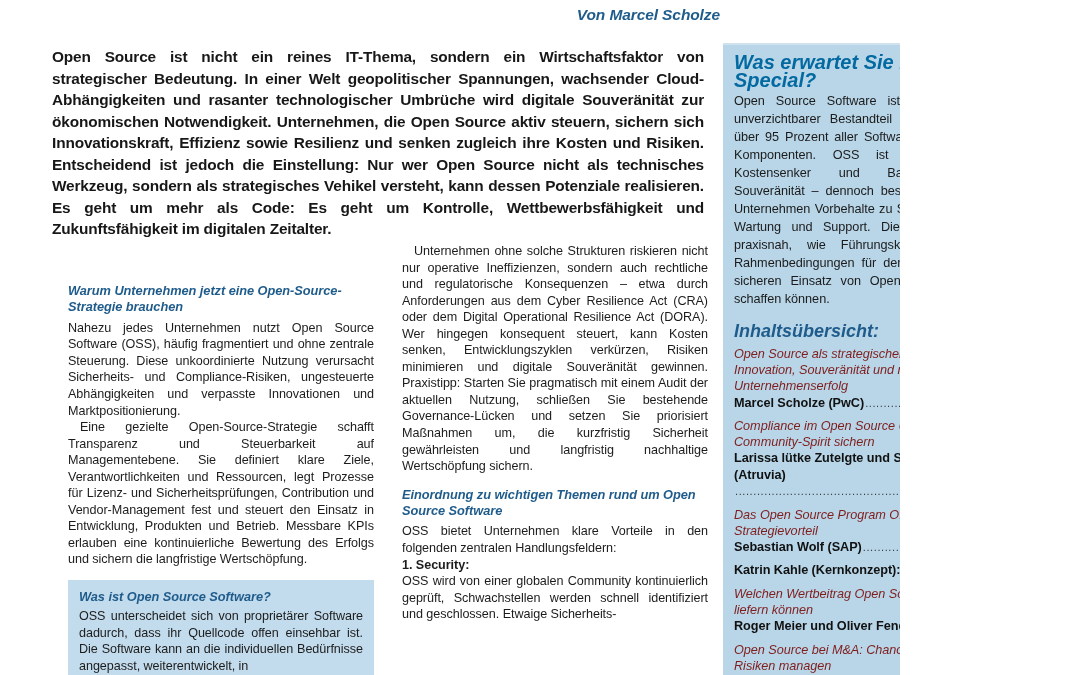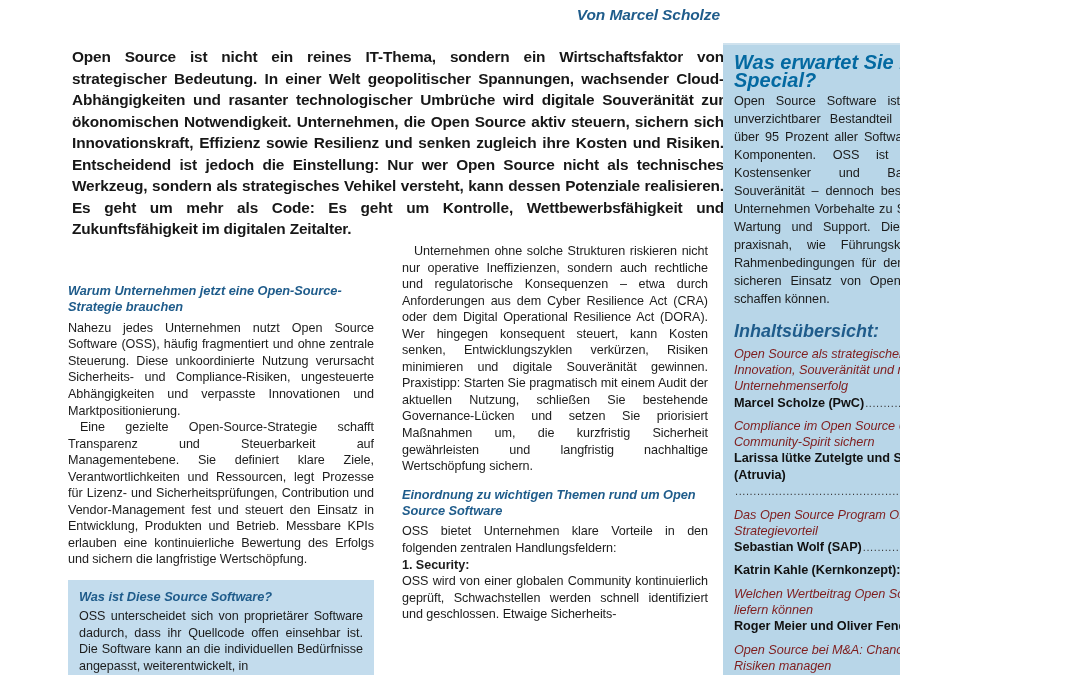--- a/index.html
+++ b/index.html
@@ -34,21 +34,21 @@
     font-style: italic;
     font-weight: bold;
     font-size: 15.5px;
     color: #1f5c8b;
     letter-spacing: -0.1px;
   }
 
   
   .lead {
     position: absolute;
-    left: 72px;
+    left: 52px;
     top: 46px;
     width: 652px;
     font-size: 15.4px;
     font-weight: bold;
     line-height: 21.5px;
     text-align: justify;
     color: #171717;
     letter-spacing: -0.15px;
     -webkit-hyphens: manual;
     hyphens: manual;
@@ -174,21 +174,21 @@
   </div>
 
   <div class="lead">Open Source ist nicht ein reines IT-Thema, sondern ein Wirtschaftsfaktor von strategischer Bedeutung. In einer Welt geopolitischer Spannungen, wachsender Cloud-Abhängigkeiten und rasanter technologischer Umbrüche wird digitale Souveränität zur ökonomischen Notwendigkeit. Unternehmen, die Open Source aktiv steuern, sichern sich Innovationskraft, Effizienz sowie Resilienz und senken zugleich ihre Kosten und Risiken. Entscheidend ist jedoch die Einstellung: Nur wer Open Source nicht als technisches Werkzeug, sondern als strategisches Vehikel versteht, kann dessen Potenziale realisieren. Es geht um mehr als Code: Es geht um Kontrolle, Wettbewerbsfähigkeit und Zukunftsfähigkeit im digitalen Zeitalter.</div>
 
   <div class="col col-1">
     <div class="sub-head">Warum Unternehmen jetzt eine Open-Source-Strategie brauchen</div>
     <p class="body-p no-indent">Nahezu jedes Unternehmen nutzt Open Source Software (OSS), häufig fragmentiert und ohne zentrale Steuerung. Diese unkoordinierte Nutzung verursacht Sicherheits- und Compliance-Risiken, ungesteuerte Abhängigkeiten und verpasste Innovationen und Marktpositionierung.</p>
     <p class="body-p">Eine gezielte Open-Source-Strategie schafft Transparenz und Steuerbarkeit auf Managementebene. Sie definiert klare Ziele, Verantwortlichkeiten und Ressourcen, legt Prozesse für Lizenz- und Sicherheitsprüfungen, Contribution und Vendor-Management fest und steuert den Einsatz in Entwicklung, Produkten und Betrieb. Messbare KPIs erlauben eine kontinuierliche Bewertung des Erfolgs und sichern die langfristige Wertschöpfung.</p>
 
     <div class="inset-box">
-      <div class="sub-head">Was ist Diese Source Software?</div>
+      <div class="sub-head">Was ist Open Source Software?</div>
       <p class="body-p no-indent">OSS unterscheidet sich von proprietärer Software dadurch, dass ihr Quellcode offen einsehbar ist. Die Software kann an die individuellen Bedürfnisse angepasst, weiterentwickelt, in</p>
     </div>
   </div>
 
   <div class="col col-2">
     <p class="body-p" style="text-indent:12px;">Unternehmen ohne solche Strukturen riskieren nicht nur operative Ineffizienzen, sondern auch rechtliche und regulatorische Konsequenzen – etwa durch Anforderungen aus dem Cyber Resilience Act (CRA) oder dem Digital Operational Resilience Act (DORA). Wer hingegen konsequent steuert, kann Kosten senken, Entwicklungszyklen verkürzen, Risiken minimieren und digitale Souveränität gewinnen. Praxistipp: Starten Sie pragmatisch mit einem Audit der aktuellen Nutzung, schließen Sie bestehende Governance-Lücken und setzen Sie priorisiert Maßnahmen um, die kurzfristig Sicherheit gewährleisten und langfristig nachhaltige Wertschöpfung sichern.</p>
     <div class="sub-head" style="margin-top:12px;">Einordnung zu wichtigen Themen rund um Open Source Software</div>
     <p class="body-p no-indent">OSS bietet Unternehmen klare Vorteile in den folgenden zentralen Handlungsfeldern:</p>
     <p class="body-p no-indent bold-inline">1. Security:</p>
     <p class="body-p no-indent">OSS wird von einer globalen Community kontinuierlich geprüft, Schwachstellen werden schnell identifiziert und geschlossen. Etwaige Sicherheits-</p>

